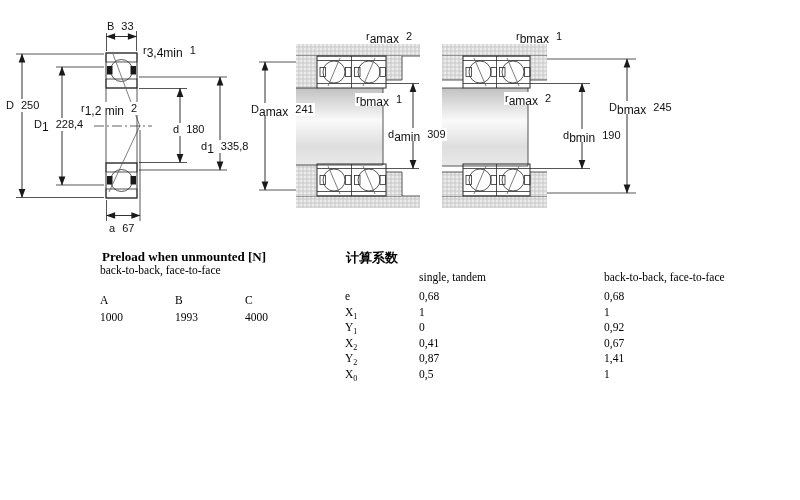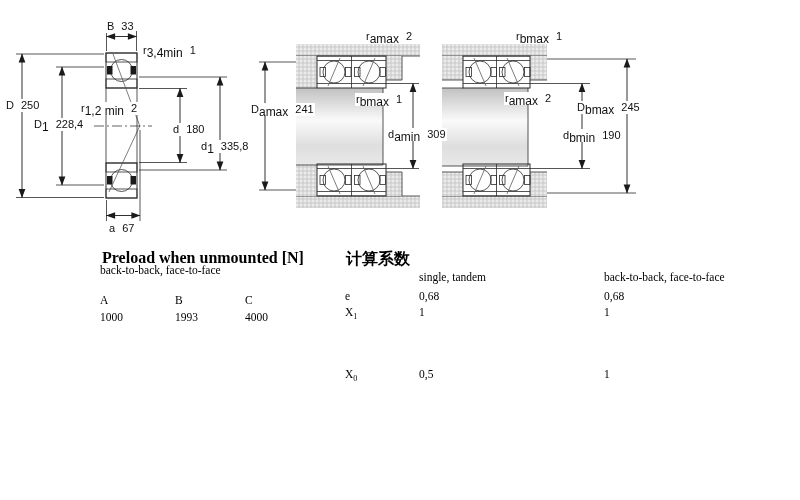--- a/index.html
+++ b/index.html
@@ -14,21 +14,21 @@
         marker-start:url(#arr);marker-end:url(#arr);}
   .hair{stroke:#5a5a66;stroke-width:0.8;fill:none;}
   .cl  {stroke:#3a3a3a;stroke-width:0.8;fill:none;stroke-dasharray:10 3 2 3;}
 
   
   .dim{position:absolute;font-size:11px;line-height:13px;white-space:nowrap;
        background:#ffffff;padding:0 1px;color:#111;}
   .dim sub{font-size:12px;line-height:0;vertical-align:-3px;}
   .dim .v{margin-left:7px;}
   .tbl-title{position:absolute;font-family:"Liberation Serif","DejaVu Serif",serif;
-             font-weight:bold;font-size:16px;white-space:nowrap;color:#000;}
+             font-weight:bold;font-size:13px;white-space:nowrap;color:#000;}
   .tbl-text{position:absolute;font-family:"Liberation Serif","DejaVu Serif",serif;
             font-size:11.5px;white-space:nowrap;color:#000;}
   .factors-rows{position:absolute;left:345px;top:290px;width:430px;height:112px;}
   .frow{position:absolute;left:0;width:100%;height:15px;
         font-family:"Liberation Serif","DejaVu Serif",serif;font-size:11.5px;color:#000;}
   .frow sub{font-size:8px;line-height:0;vertical-align:-3px;}
   .frow .lab{position:absolute;left:0;}
   .frow .c1{position:absolute;left:74px;}
   .frow .c2{position:absolute;left:259px;}
 </style>
@@ -225,47 +225,62 @@
   <div class="dim" style="left:200px;top:140px"><span>d</span><sub>1</sub><span class="v">335,8</span></div>
   <div class="dim" style="left:108px;top:222px"><span>a</span><sub></sub><span class="v">67</span></div>
 
   <div class="dim" style="left:365px;top:30px"><span>r</span><sub>amax</sub><span class="v">2</span></div>
   <div class="dim" style="left:355px;top:93px"><span>r</span><sub>bmax</sub><span class="v">1</span></div>
   <div class="dim" style="left:250px;top:103px"><span>D</span><sub>amax</sub><span class="v">241</span></div>
   <div class="dim" style="left:387px;top:128px"><span>d</span><sub>amin</sub><span class="v">309</span></div>
 
   <div class="dim" style="left:515px;top:30px"><span>r</span><sub>bmax</sub><span class="v">1</span></div>
   <div class="dim" style="left:504px;top:92px"><span>r</span><sub>amax</sub><span class="v">2</span></div>
-  <div class="dim" style="left:576px;top:101px"><span>D</span><sub>bmax</sub><span class="v">245</span></div>
+  <div class="dim" style="left:608px;top:101px"><span>D</span><sub>bmax</sub><span class="v">245</span></div>
   <div class="dim" style="left:562px;top:129px"><span>d</span><sub>bmin</sub><span class="v">190</span></div>
 
   <div class="tbl-title" style="left:102px;top:249px">Preload when unmounted [N]</div>
   <div class="tbl-text" style="left:100px;top:264px">back-to-back, face-to-face</div>
   <div class="tbl-text" style="left:100px;top:294px">A</div>
   <div class="tbl-text" style="left:175px;top:294px">B</div>
   <div class="tbl-text" style="left:245px;top:294px">C</div>
   <div class="tbl-text" style="left:100px;top:311px">1000</div>
   <div class="tbl-text" style="left:175px;top:311px">1993</div>
   <div class="tbl-text" style="left:245px;top:311px">4000</div>
 
-  <div class="tbl-title" style="left:346px;top:249px;font-size:16px">计算系数</div>
+  <div class="tbl-title" style="left:346px;top:249px;font-size:13px">计算系数</div>
   <div class="tbl-text" style="left:419px;top:271px">single, tandem</div>
   <div class="tbl-text" style="left:604px;top:271px">back-to-back, face-to-face</div>
 
   <div class="factors-rows">
     <div class="frow" style="top:0px">
         <span class="lab"><span>e</span><sub></sub></span>
         <span class="c1">0,68</span>
         <span class="c2">0,68</span>
       </div>
     <div class="frow" style="top:15.5px">
         <span class="lab"><span>X</span><sub>1</sub></span>
         <span class="c1">1</span>
         <span class="c2">1</span>
       </div>
+    <div class="frow" style="top:31px">
+        <span class="lab"><span>Y</span><sub>1</sub></span>
+        <span class="c1">0</span>
+        <span class="c2">0,92</span>
+      </div>
+    <div class="frow" style="top:46.5px">
+        <span class="lab"><span>X</span><sub>2</sub></span>
+        <span class="c1">0,41</span>
+        <span class="c2">0,67</span>
+      </div>
+    <div class="frow" style="top:62px">
+        <span class="lab"><span>Y</span><sub>2</sub></span>
+        <span class="c1">0,87</span>
+        <span class="c2">1,41</span>
+      </div>
     <div class="frow" style="top:77.5px">
         <span class="lab"><span>X</span><sub>0</sub></span>
         <span class="c1">0,5</span>
         <span class="c2">1</span>
       </div>
   </div>
 
 </div>
 
 </body></html>

